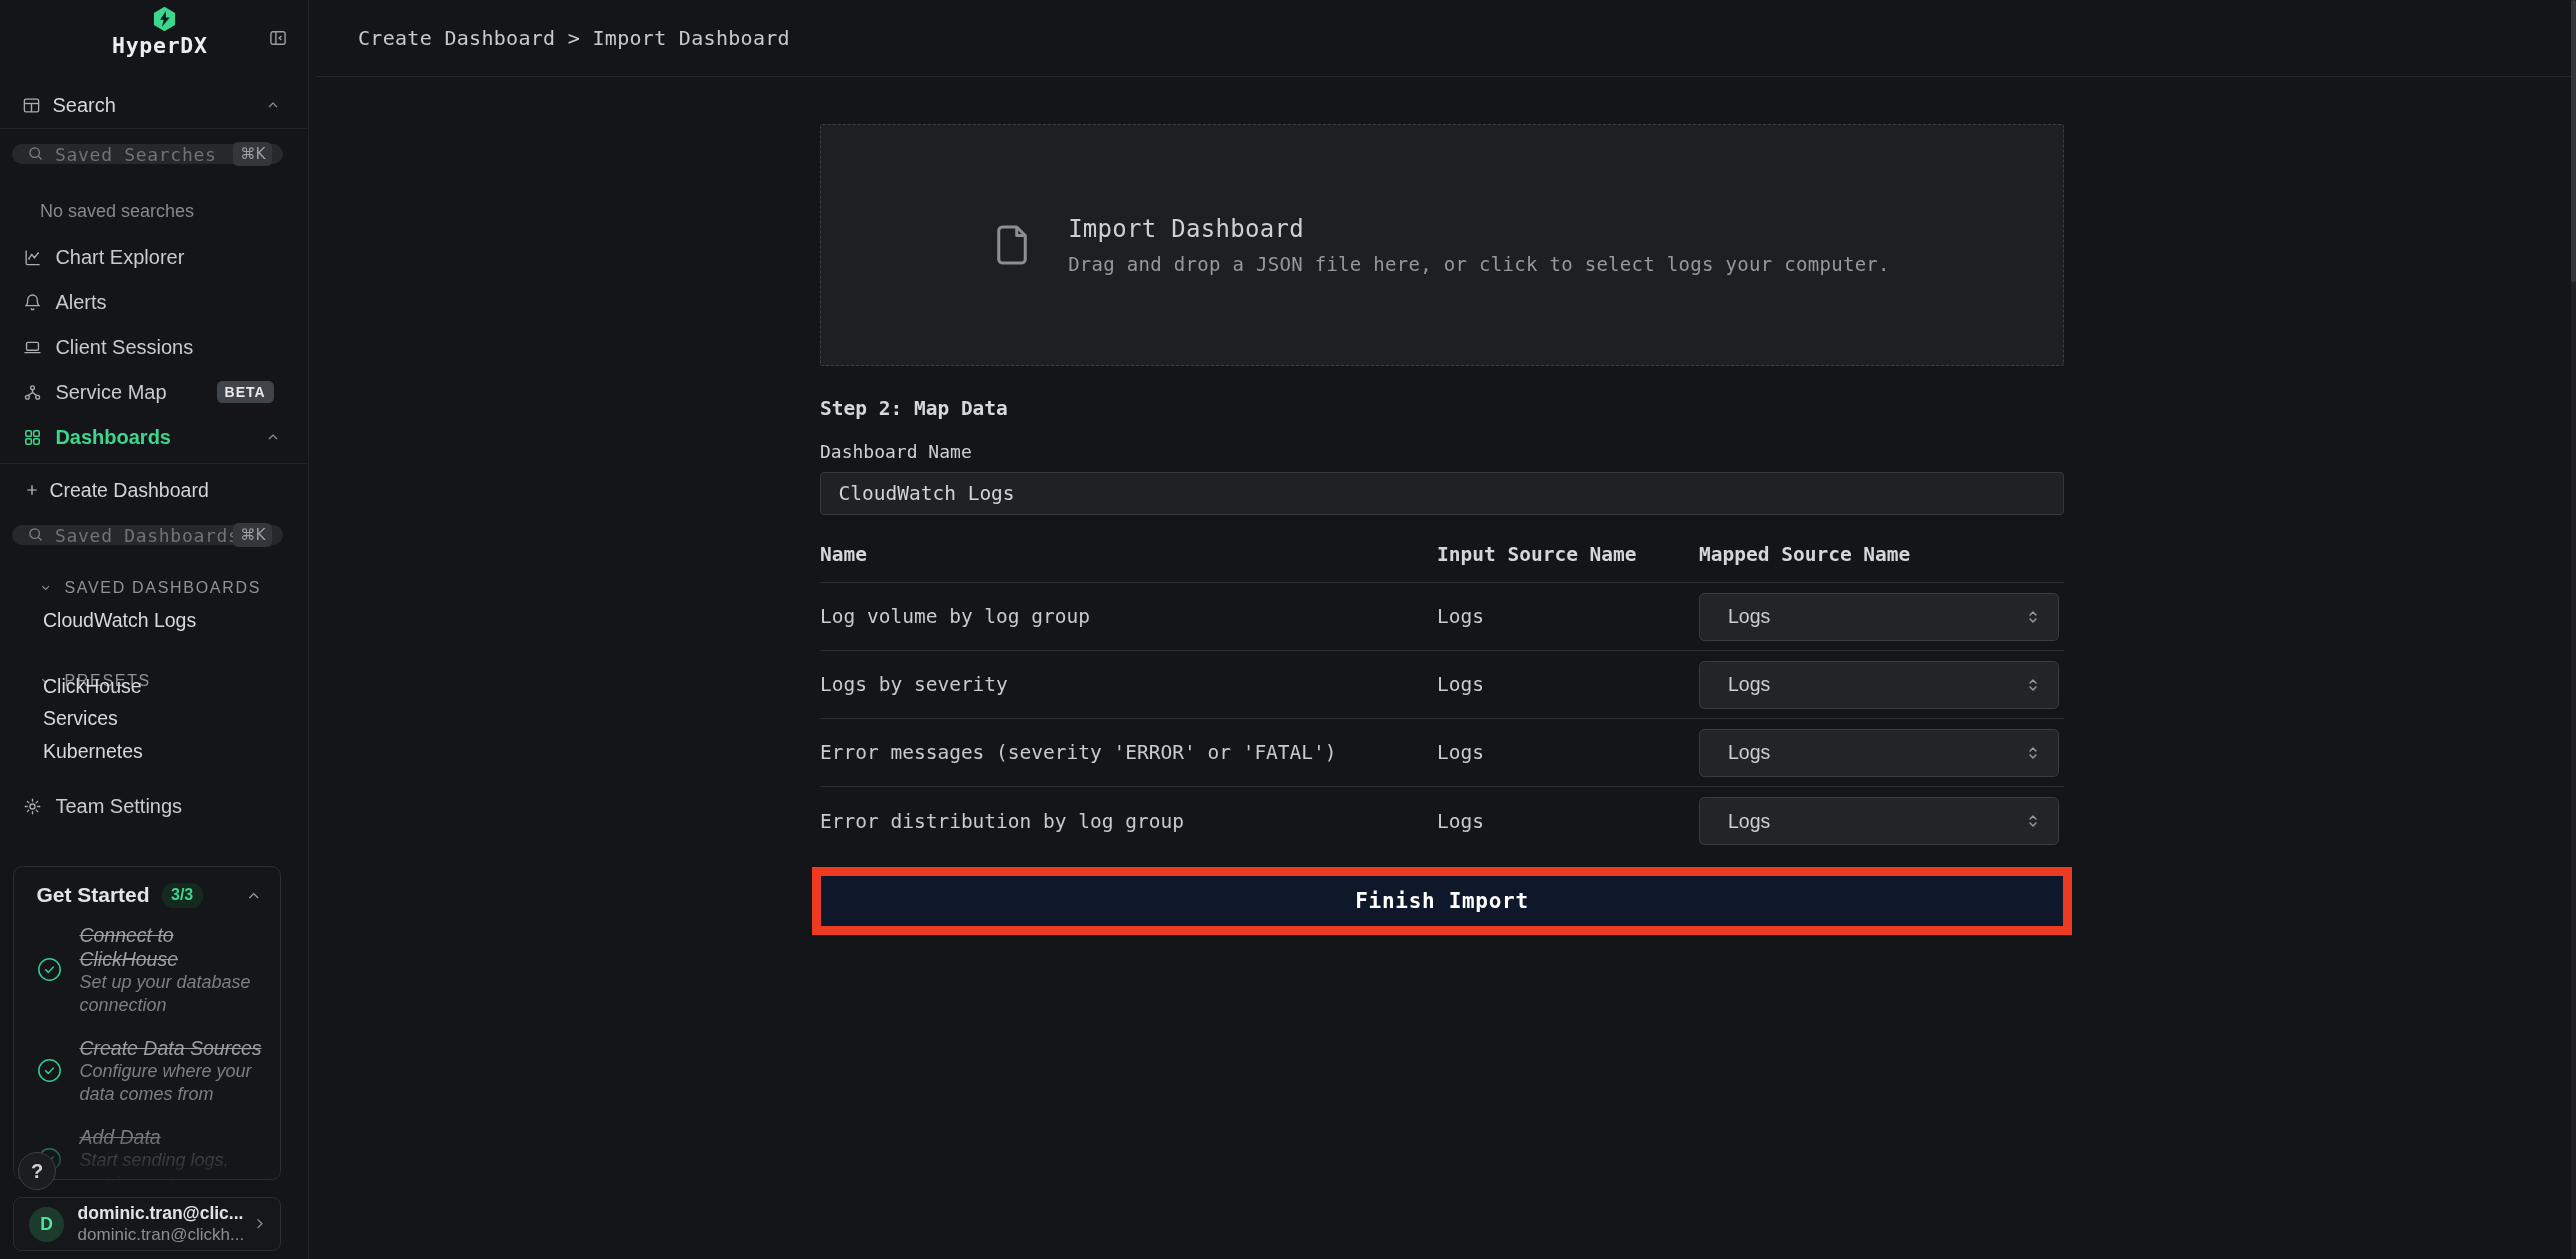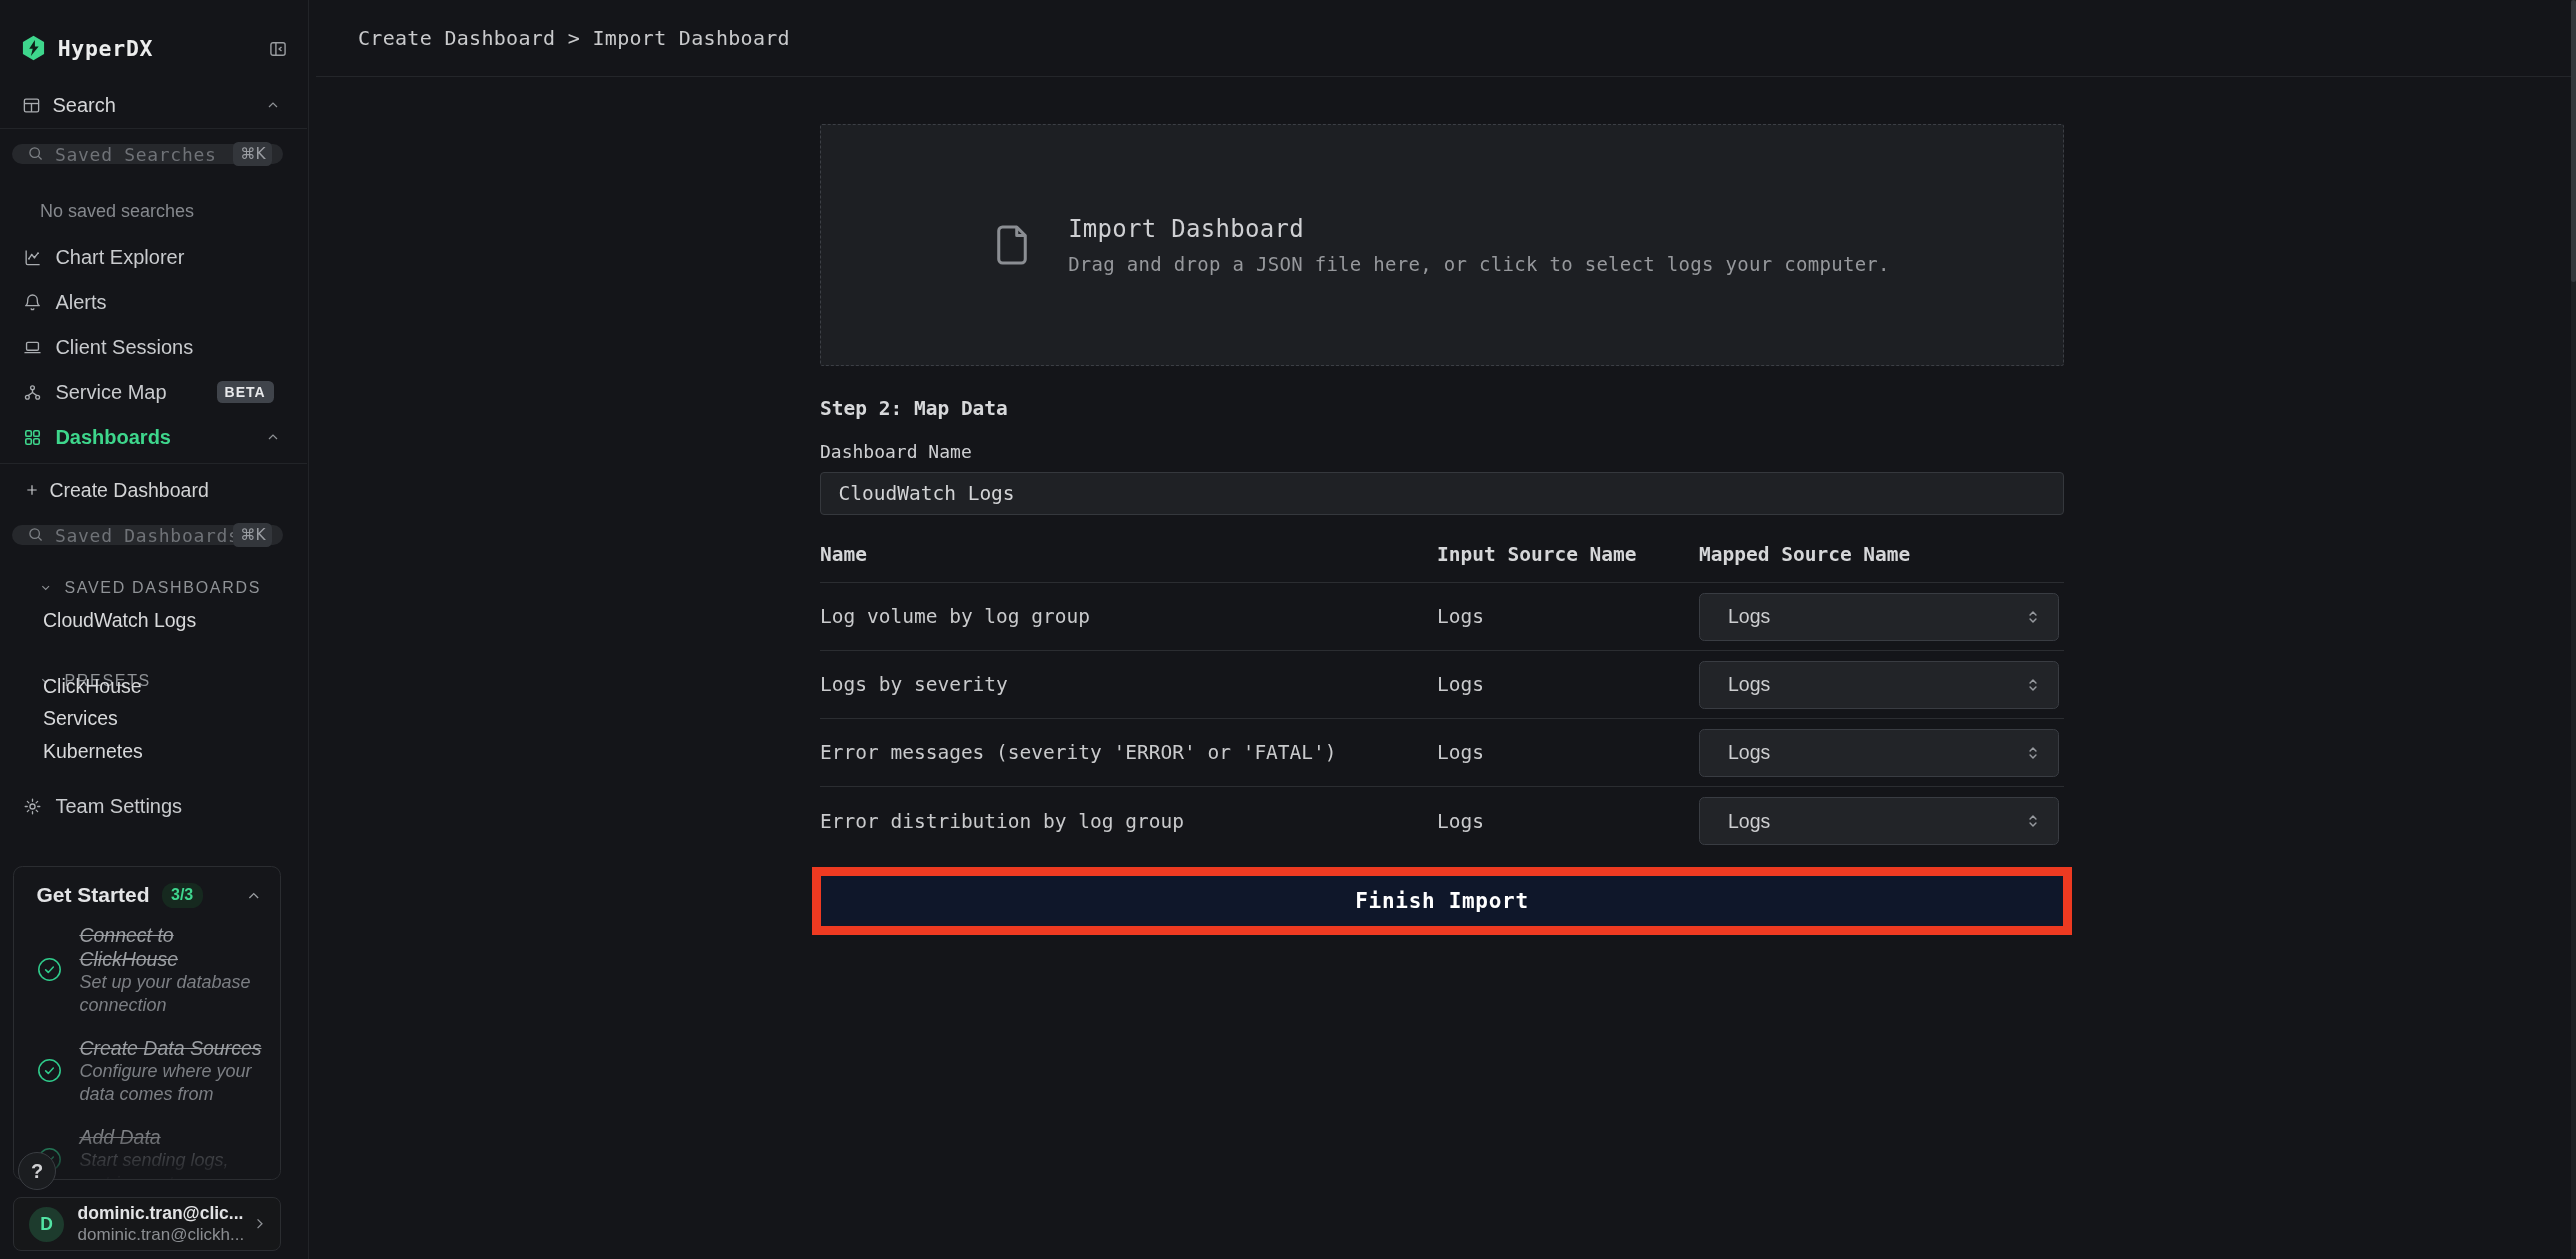--- a/index.html
+++ b/index.html
@@ -20,21 +20,21 @@
   
   .breadcrumb { margin-left:42px; font-size:20px; color:#c9cacc; letter-spacing:0.3px; }
 
   
   .srow { position:absolute; left:0; width:309px; display:flex; align-items:center; }
   .nav-label { font-size:20px; color:#c9cbce; }
   .icon { display:inline-flex; flex:none; }
   svg { display:block; }
   .divider { position:absolute; left:0; width:307px; height:1.3px; background:#222428; }
 
-  .logo-row { top:16px; height:64px; }
+  .logo-row { top:5px; height:64px;flex-direction:column; }
   .logo-hex { margin-left:20px; }
   .logo-text { margin-left:10.7px; font-size:21.5px; font-weight:bold; color:#eceded; letter-spacing:0.7px; }
   .collapse-btn { position:absolute; right:21.5px; top:23px; }
 
   .section-head { height:38px; }
   .search-head { top:86px; }
   .section-head .icon { margin-left:21.5px; }
   .section-head .nav-label { margin-left:12px; font-weight:500; color:#d4d5d7; }
   .head-chev { position:absolute; right:28px; }
 

